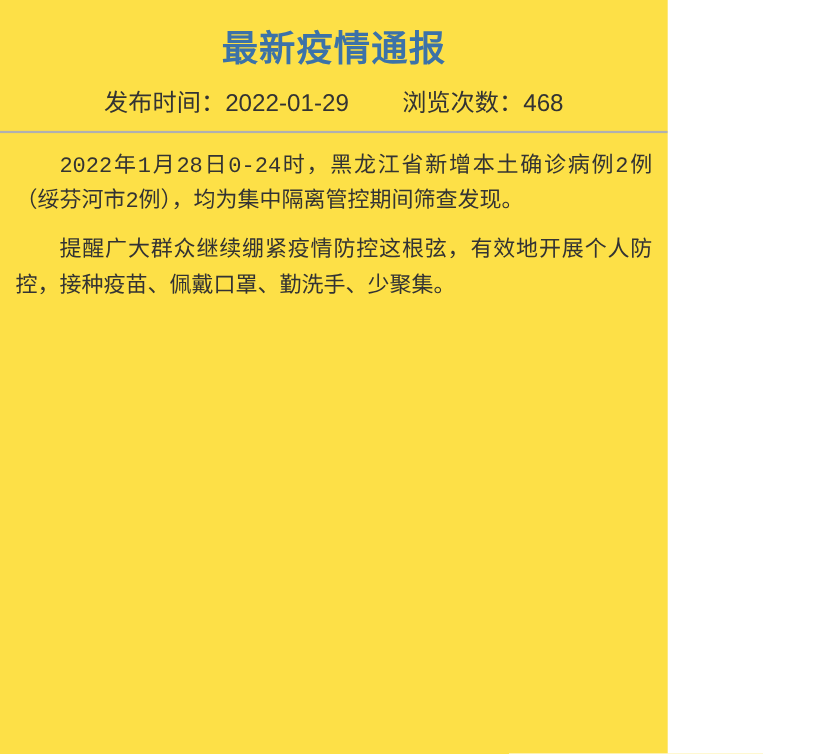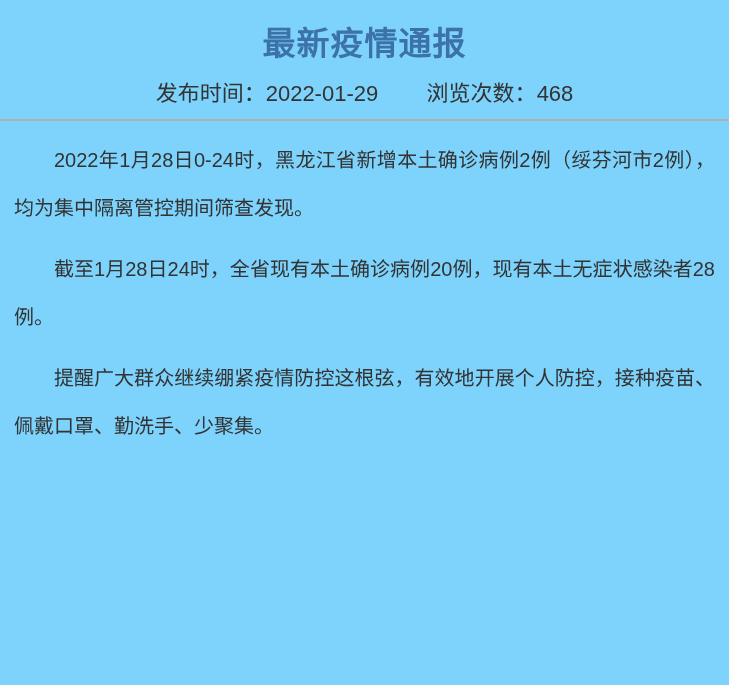--- a/index.html
+++ b/index.html
@@ -2,23 +2,23 @@
 <html lang="zh-CN"><head>
 <meta charset="utf-8">
 <style>
   * { box-sizing: border-box; margin: 0; padding: 0; }
   html, body {
     width: 749px;
     background: #ffffff;
     font-family: "Liberation Sans", sans-serif;
   }
   .page {
-    width: 729px;
+    width: 607px;
     height: 685px;
-    background: #7dd3fc;
+    background: #fde047;
     overflow: hidden;
   }
   .page-title {
     margin-top: 25px;
     text-align: center;
     font-size: 33px;
     line-height: 38px;
     font-weight: bold;
     color: #3c72a8;
     letter-spacing: 1px;
@@ -39,26 +39,26 @@
     margin-top: 15px;
     width: 100%;
     height: 0;
     border-top: 2px solid #b0b0b0;
   }
   .content {
     padding: 1px 14px 0 14px;
   }
   .content p {
     font-size: 20px;
-    line-height: 48px;
+    line-height: 32px;
     color: #333333;
     text-indent: 2em;
     margin-top: 13px;
     margin-bottom: 0;
-    font-family: Liberation Sans, sans-serif;
+    font-family: Liberation Mono, monospace;
     text-align: justify;
   }
   .content p:first-child {
     margin-top: 14px;
   }
 </style>
 </head>
 <body>
 
 <div class="page">
@@ -66,17 +66,16 @@
   <h1 class="page-title">最新疫情通报</h1>
 
   <div class="meta">
     <span><span>发布时间：</span><span>2022-01-29</span></span><span class="views"><span>浏览次数：</span><span>468</span></span>
   </div>
 
   <div class="divider"></div>
 
   <div class="content">
     <p>2022年1月28日0-24时，黑龙江省新增本土确诊病例2例（绥芬河市2例），均为集中隔离管控期间筛查发现。</p>
-    <p>截至1月28日24时，全省现有本土确诊病例20例，现有本土无症状感染者28例。</p>
     <p>提醒广大群众继续绷紧疫情防控这根弦，有效地开展个人防控，接种疫苗、佩戴口罩、勤洗手、少聚集。</p>
   </div>
 
 </div>
 
 </body></html>

